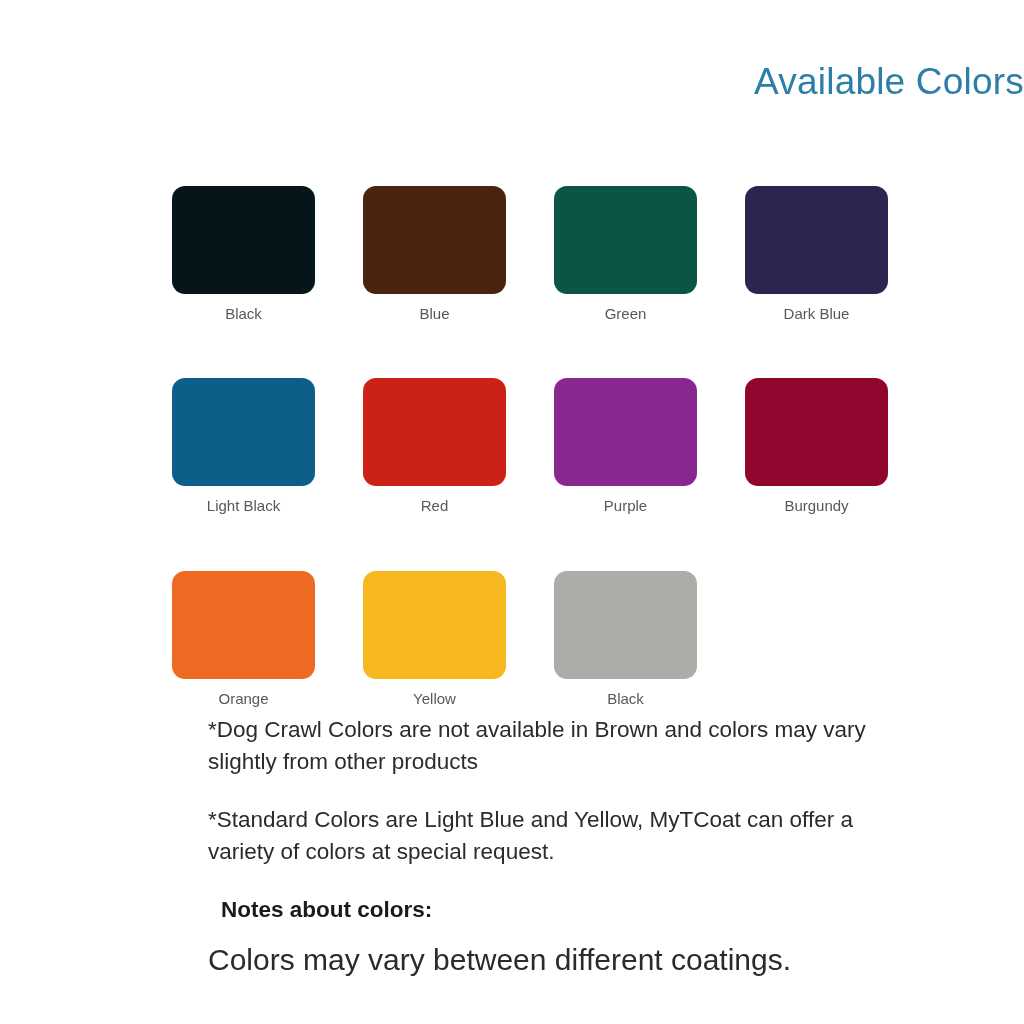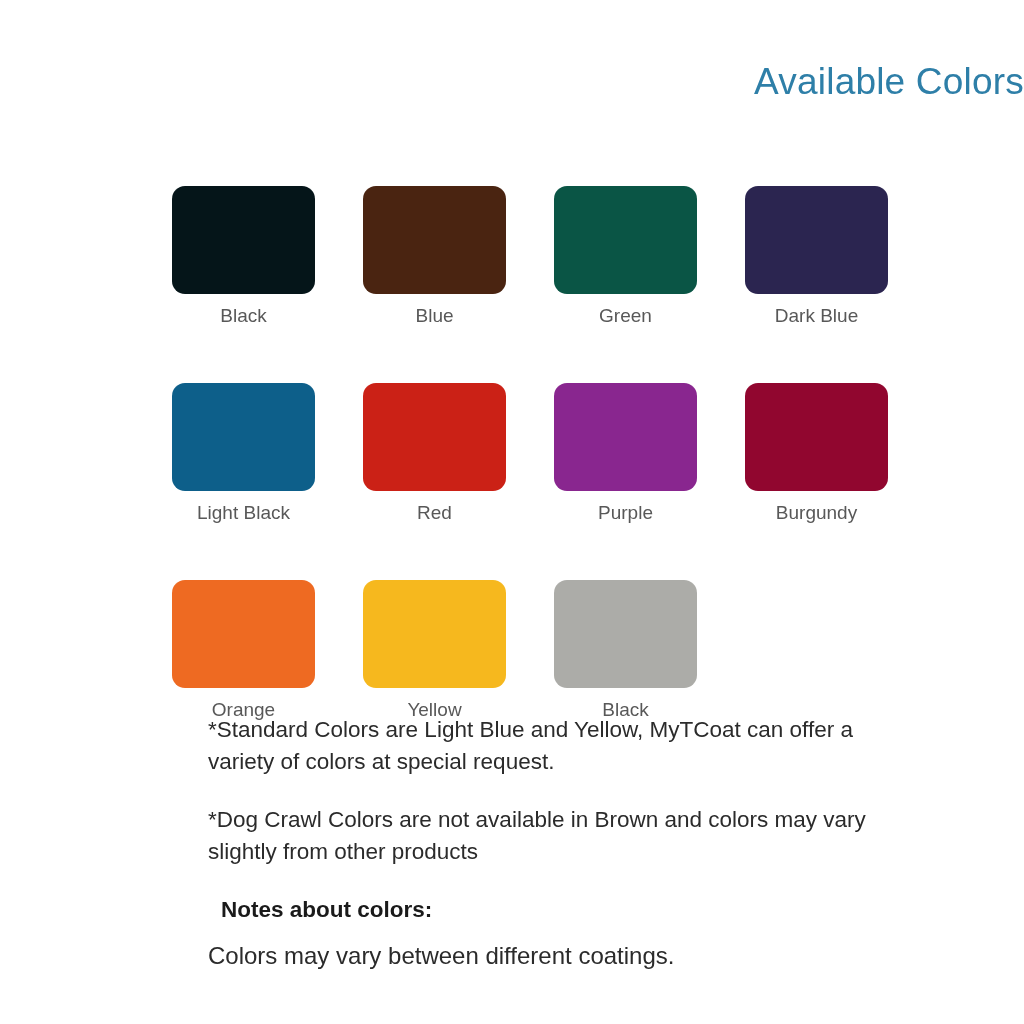--- a/index.html
+++ b/index.html
@@ -57,21 +57,21 @@
 
   .swatch-chip {
     width: 143px;
     height: 108px;
     border-radius: 13px;
     box-sizing: border-box;
   }
 
   .swatch-label {
     margin-top: 11px;
-    font-size: 19px;
+    font-size: 15px;
     font-weight: 400;
     color: #585858;
     text-align: center;
     line-height: 1.15;
     white-space: nowrap;
   }
 
   
   .notes {
     position: absolute;
@@ -94,21 +94,21 @@
 
   .note-heading {
     font-size: 22.5px;
     font-weight: 700;
     color: #1a1a1a;
     line-height: 1.42;
     margin: 13px;
   }
 
   .note-sub {
-    font-size: 24px;
+    font-size: 30px;
     font-weight: 400;
     color: #2b2b2b;
     line-height: 1.42;
     margin: 2px 0 0 0;
   }
 
   .notes-group {
     margin-top: 14px;
   }
 </style>
@@ -163,23 +163,23 @@
       <div class="swatch-chip" style="background-color: rgb(246, 184, 30);"></div>
       <div class="swatch-label">Yellow</div>
     </div>
     <div class="swatch-cell">
       <div class="swatch-chip" style="background-color: rgb(172, 172, 168);"></div>
       <div class="swatch-label">Black</div>
     </div>
   </div>
 
   <div class="notes">
+    <p class="note-para">*Dog Crawl Colors are not available in Brown and colors may vary slightly from other products</p>
+
     <p class="note-para">*Standard Colors are Light Blue and Yellow, MyTCoat can offer a variety of colors at special request.</p>
-
-    <p class="note-para">*Dog Crawl Colors are not available in Brown and colors may vary slightly from other products</p>
 
     <div class="notes-group">
       <p class="note-heading">Notes about colors:</p>
       <p class="note-sub">Colors may vary between different coatings.</p>
     </div>
   </div>
 
 </div>
 
 </body></html>

